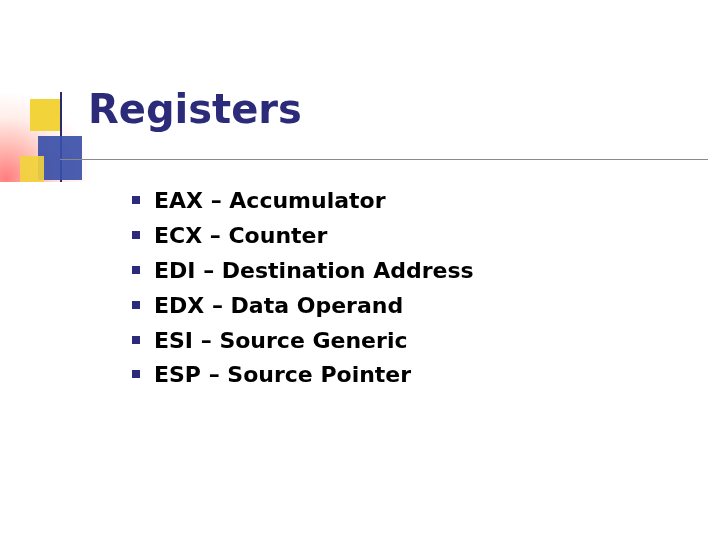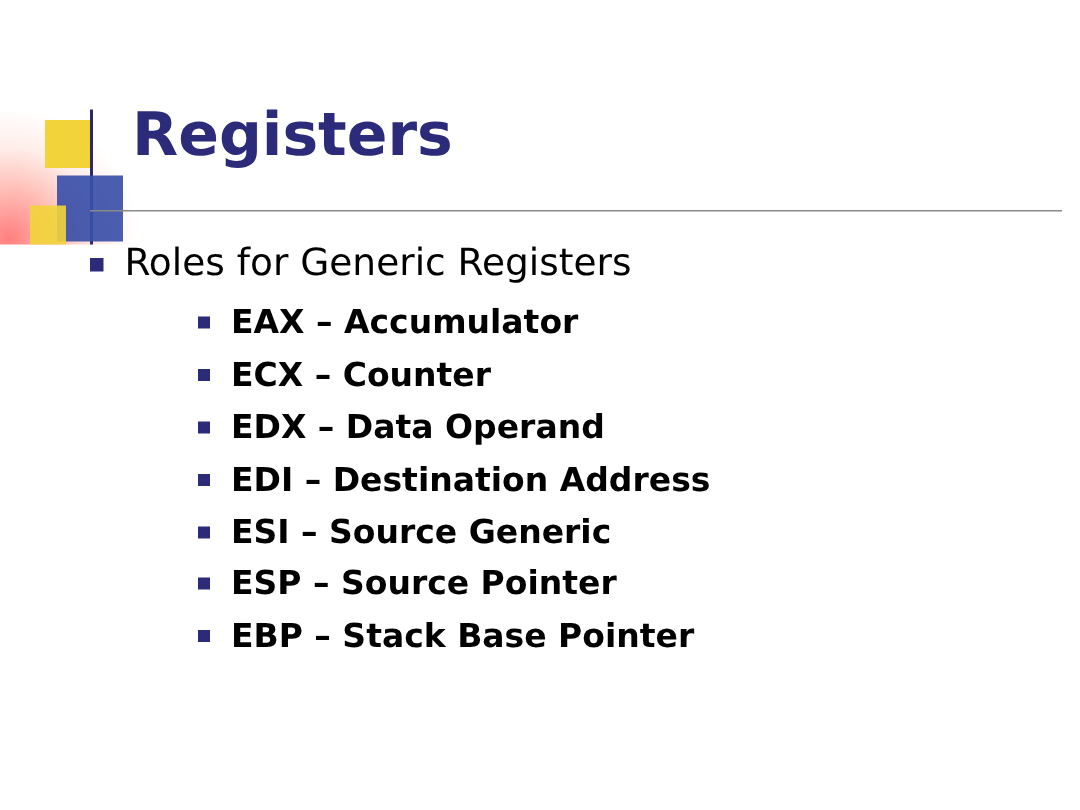--- a/index.html
+++ b/index.html
@@ -11,20 +11,21 @@
     height: 540px;
     background: #ffffff;
     font-family: "DejaVu Sans", sans-serif;
     overflow: hidden;
   }
   .slide {
     position: relative;
     width: 720px;
     height: 384px;
     background: #ffffff;
+    margin-top: 19px;
   }
 
   
   .deco {
     position: absolute;
     left: 0;
     top: 55px;
     width: 96px;
     height: 108px;
   }
@@ -156,58 +157,50 @@
     <div class="vline"></div>
     <div class="blue-sq"></div>
     <div class="yellow2"></div>
   </div>
 
   <div class="title">Registers</div>
   <div class="title-rule"></div>
 
   <div class="body">
 
-    <div class="lvl1">
-      <span class="bullet"></span>
-      <span class="text">Roles for Generic Registers</span>
-    </div>
 
     <div class="sub-list">
 
       <div class="lvl2">
         <span class="bullet"></span>
         <span class="text">EAX – Accumulator</span>
       </div>
 
 
       <div class="lvl2">
         <span class="bullet"></span>
         <span class="text">ECX – Counter</span>
       </div>
 
       <div class="lvl2">
         <span class="bullet"></span>
+        <span class="text">EDI – Destination Address</span>
+      </div>
+
+      <div class="lvl2">
+        <span class="bullet"></span>
         <span class="text">EDX – Data Operand</span>
       </div>
 
       <div class="lvl2">
         <span class="bullet"></span>
-        <span class="text">EDI – Destination Address</span>
-      </div>
-
-      <div class="lvl2">
-        <span class="bullet"></span>
         <span class="text">ESI – Source Generic</span>
       </div>
 
       <div class="lvl2">
         <span class="bullet"></span>
         <span class="text">ESP – Source Pointer</span>
       </div>
 
-      <div class="lvl2">
-        <span class="bullet"></span>
-        <span class="text">EBP – Stack Base Pointer</span>
-      </div>
 
     </div>
   </div>
 </div>
 
 </body></html>

